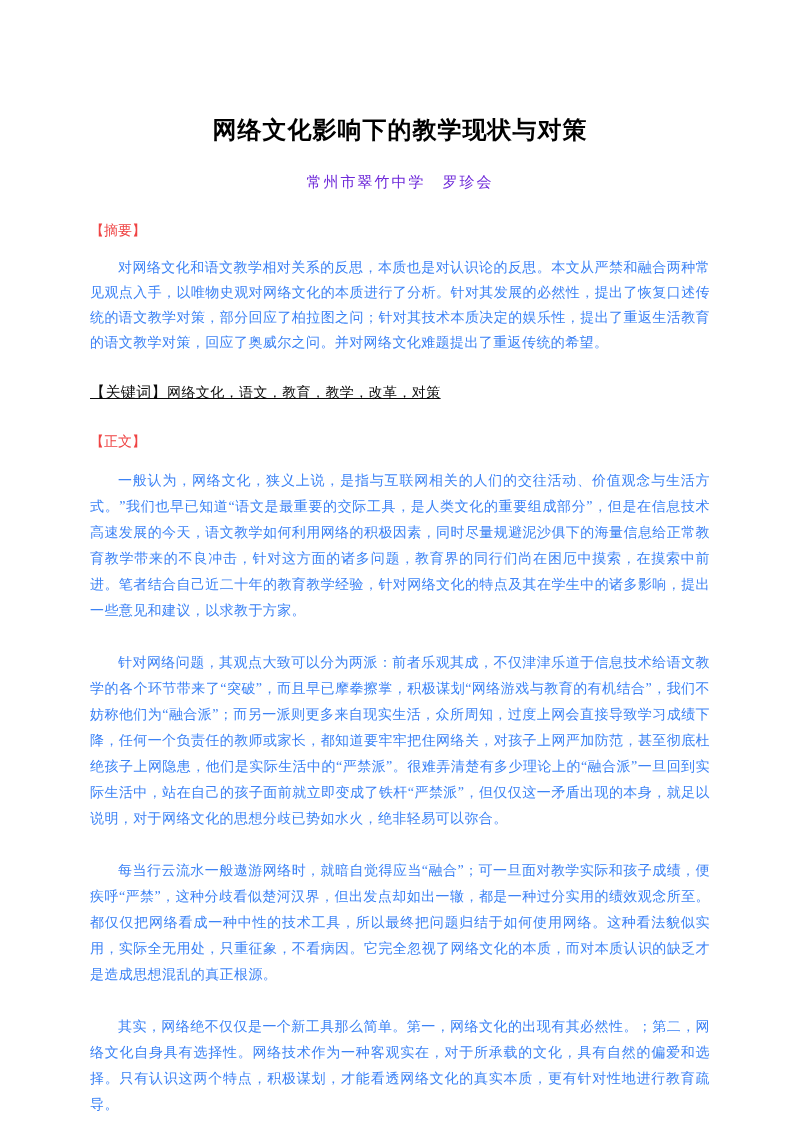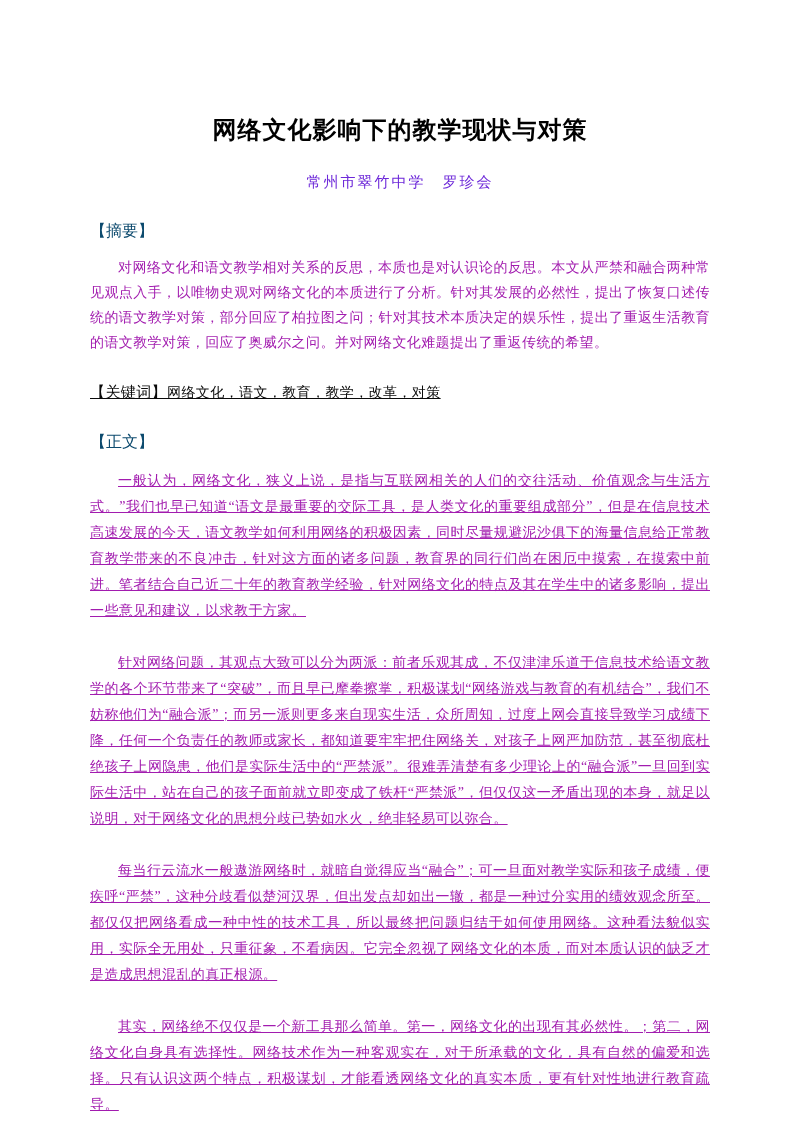--- a/index.html
+++ b/index.html
@@ -36,48 +36,47 @@
   .doc-author {
     margin-top: 22px;
     text-align: center;
     font-size: 15px;
     line-height: 24px;
     letter-spacing: 2px;
     color: #6d28d9;
   }
   .section-label {
     margin-top: 25px;
-    font-size: 16px;
+    font-size: 14px;
     line-height: 24px;
-    color: #0c4a6e;
+    color: #ef4444;
   }
   .para {
     margin: 12px 0 0 0;
     font-size: 14px;
     line-height: 25px;
     text-align: justify;
     text-indent: 2em;
     letter-spacing: 0.4px;
-    color: #a21caf;
+    color: #3b82f6;
   }
   .keywords-line {
     margin: 25px 0 0 0;
     font-size: 14px;
     line-height: 24px;
     letter-spacing: 0.4px;
     color: #0a0a0a;
     text-decoration: underline;
   }
   .keywords-line .label {
     font-size: 15px;
   }
   .body-para {
     margin-top: 26px;
     line-height: 26px;
-    text-decoration: underline;
   }
   .body-para.first {
     margin-top: 14px;
   }
 </style>
 </head>
 <body>
 
 <div class="page">
   <div class="content">

